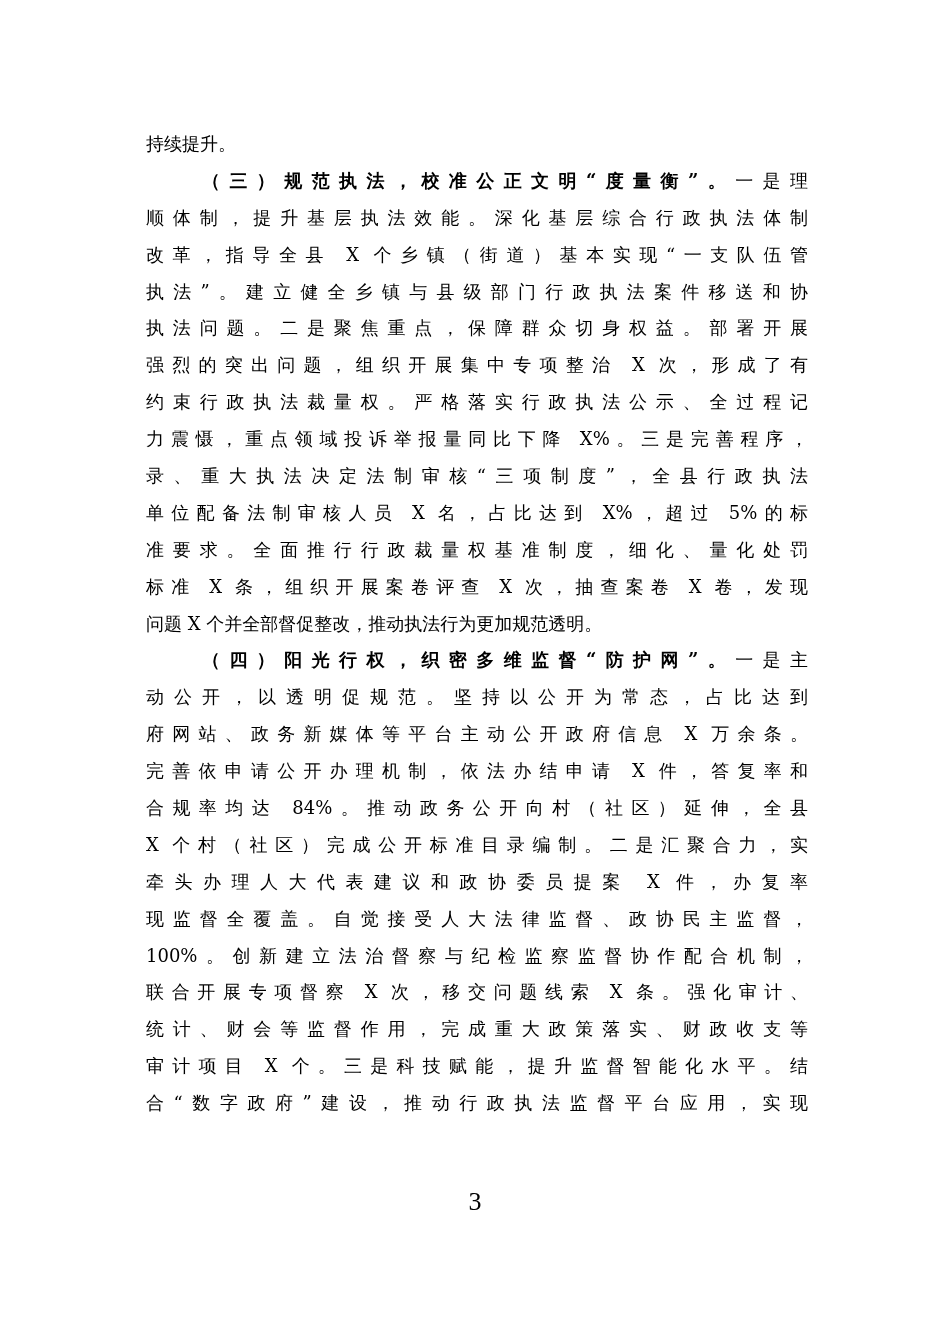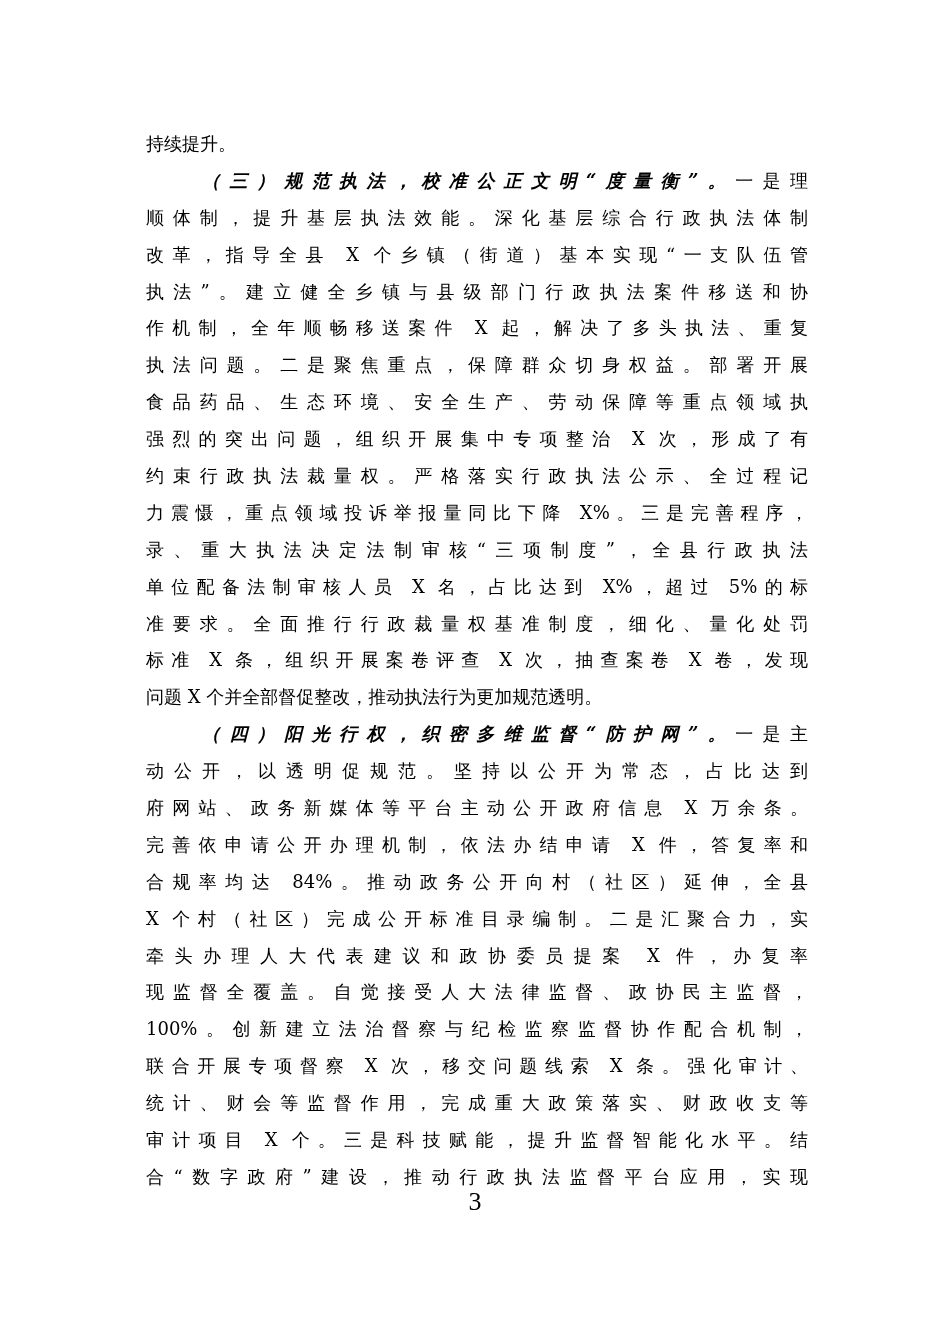--- a/index.html
+++ b/index.html
@@ -3,36 +3,34 @@
 <meta charset="utf-8">
 <style>
   html, body { margin: 0; padding: 0; background: #ffffff; }
   body { width: 950px; height: 1344px; position: relative; overflow: hidden;
          font-family: "DejaVu Serif", "Liberation Serif", serif; color: #000; }
   .page { position: absolute; left: 146px; top: 126px; width: 662px; }
   .line { height: 36.9px; line-height: 36.9px; font-size: 18px; white-space: nowrap;
           text-align: justify; text-align-last: justify; letter-spacing: 0; }
   .line.last { text-align-last: left; }
   .line.indent { padding-left: 56px; }
-  .bold { font-weight: bold; font-style: italic; }
+  .bold { font-weight: bold; }
   .page-number { position: absolute; left: 0; width: 950px; top: 1187px; text-align: center;
                  font-family: "Liberation Serif", serif; font-size: 26px; }
 </style>
 </head>
 <body>
 
 <div class="page">
   <div class="line last">持续提升。</div>
   <div class="line indent"><span class="bold">（三）规范执法，校准公正文明“度量衡”。</span><span>一是理</span></div>
   <div class="line">顺体制，提升基层执法效能。深化基层综合行政执法体制</div>
   <div class="line">改革，指导全县 X 个乡镇（街道）基本实现“一支队伍管</div>
   <div class="line">执法”。建立健全乡镇与县级部门行政执法案件移送和协</div>
-  <div class="line">作机制，全年顺畅移送案件 X 起，解决了多头执法、重复</div>
   <div class="line">执法问题。二是聚焦重点，保障群众切身权益。部署开展</div>
-  <div class="line">食品药品、生态环境、安全生产、劳动保障等重点领域执</div>
   <div class="line">强烈的突出问题，组织开展集中专项整治 X 次，形成了有</div>
   <div class="line">约束行政执法裁量权。严格落实行政执法公示、全过程记</div>
   <div class="line">力震慑，重点领域投诉举报量同比下降 X%。三是完善程序，</div>
   <div class="line">录、重大执法决定法制审核“三项制度”，全县行政执法</div>
   <div class="line">单位配备法制审核人员 X 名，占比达到 X%，超过 5%的标</div>
   <div class="line">准要求。全面推行行政裁量权基准制度，细化、量化处罚</div>
   <div class="line">标准 X 条，组织开展案卷评查 X 次，抽查案卷 X 卷，发现</div>
   <div class="line last">问题 X 个并全部督促整改，推动执法行为更加规范透明。</div>
   <div class="line indent"><span class="bold">（四）阳光行权，织密多维监督“防护网”。</span><span>一是主</span></div>
   <div class="line">动公开，以透明促规范。坚持以公开为常态，占比达到</div>

